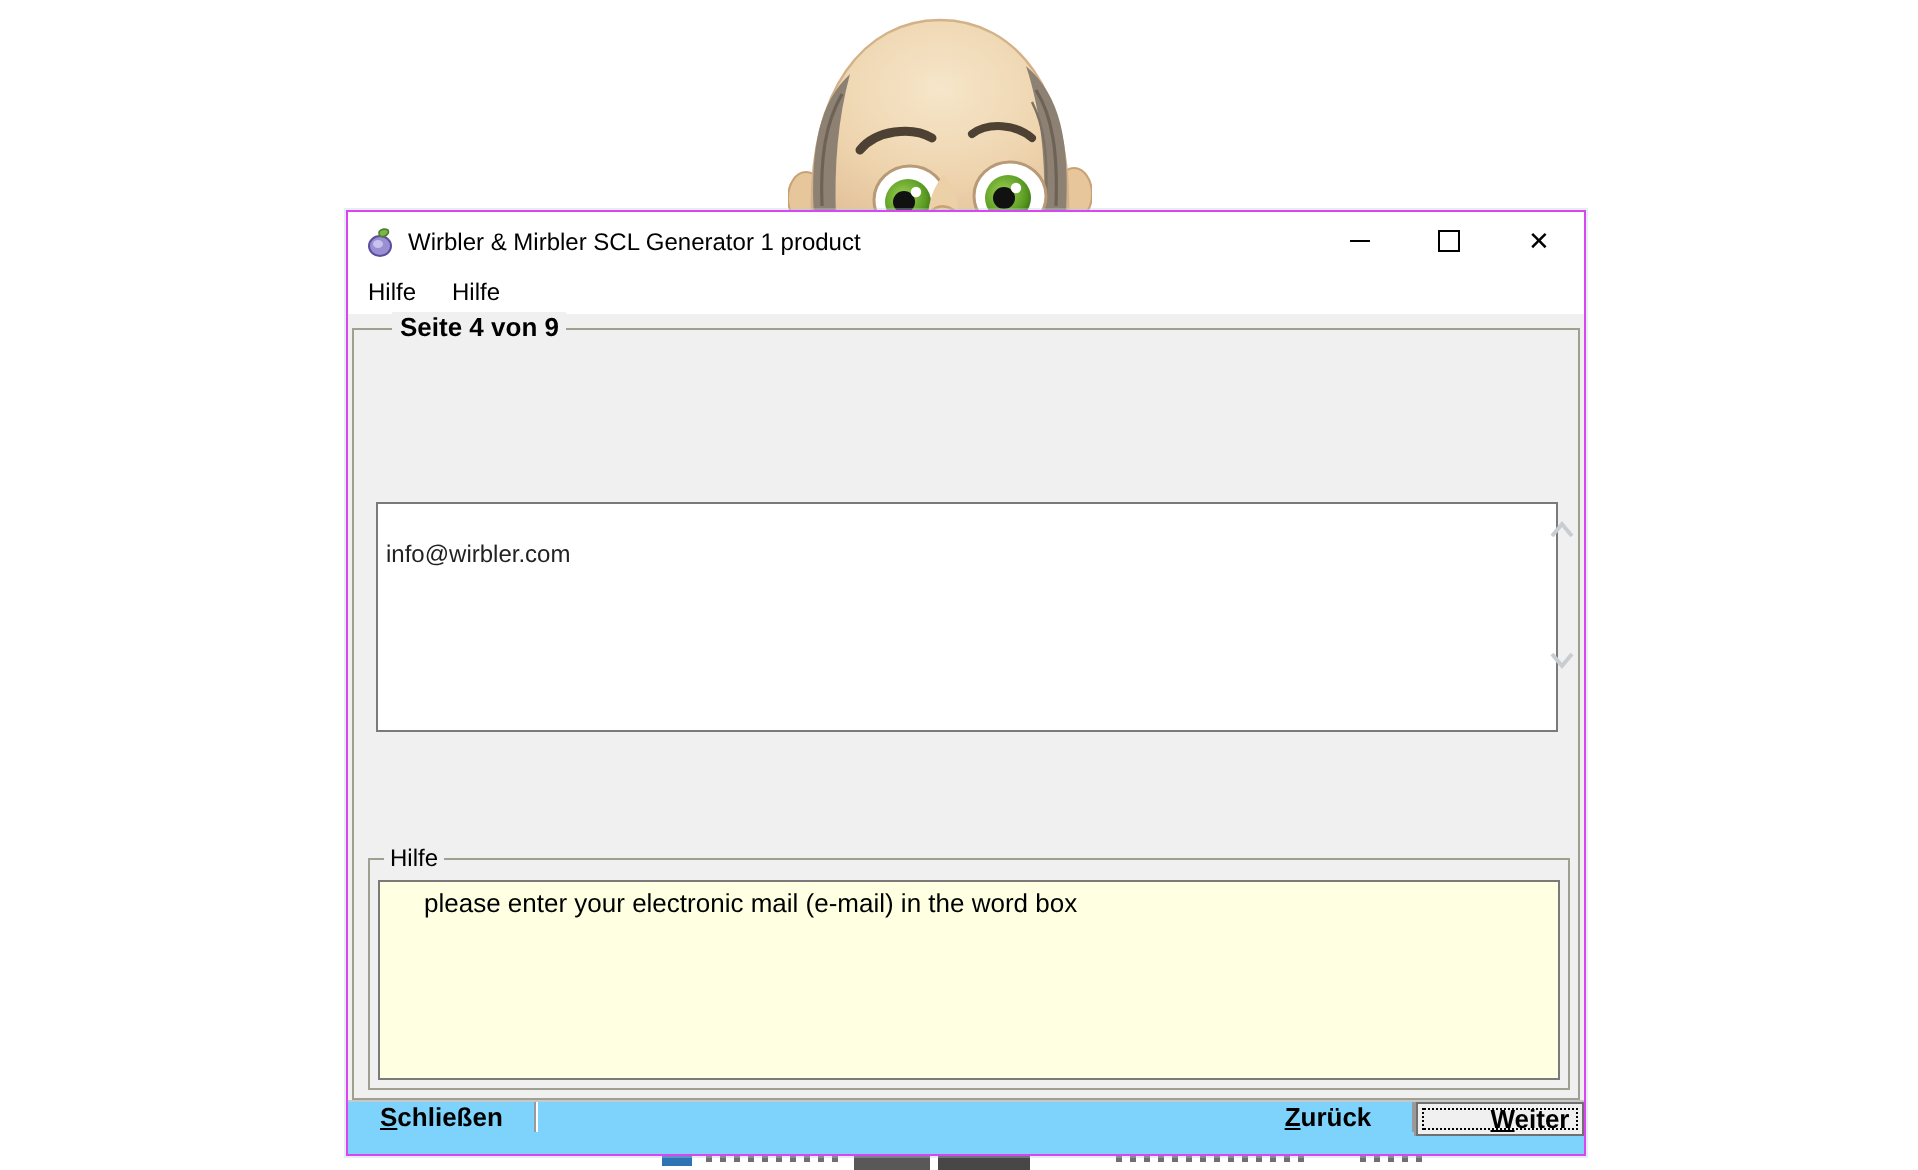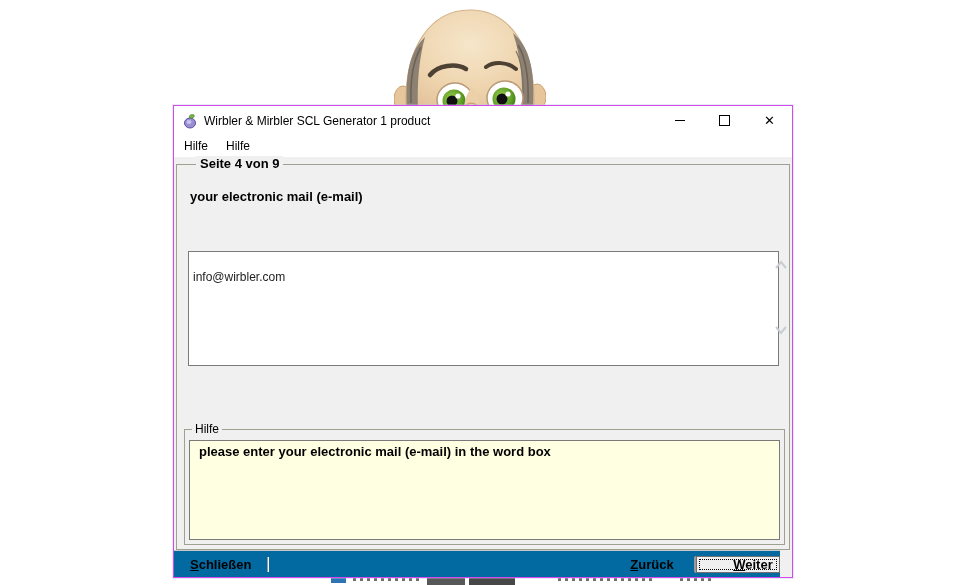--- a/index.html
+++ b/index.html
@@ -55,27 +55,27 @@
     position:absolute;left:7px;top:264px;width:599px;height:114px;
     border:1px solid #a0a090;
   }
   .help-group-label{
     position:absolute;top:-8px;left:7px;background:#f0f0f0;padding:0 3px;
     font-size:12px;font-weight:normal;line-height:14px;
   }
   .help-box{
     position:absolute;left:4px;top:10px;right:4px;bottom:4px;
     background:#ffffe1;border:1px solid #7a7a7a;
-    font-weight:bold;font-size:13px;padding:3px 9px;box-sizing:border-box;
+    font-weight:normal;font-size:13px;padding:3px 22px;box-sizing:border-box;
   }
   
   .btn-row{
-    position:absolute;left:0;right:12px;bottom:0;height:26px;
-    background:#0369a1;border-top:1px solid #c8c8c8;
-    display:flex;align-items:center;font-weight:bold;font-size:13px;
+    position:absolute;left:0;right:0;bottom:0;height:26px;
+    background:#7dd3fc;border-top:1px solid #c8c8c8;
+    display:flex;align-items:flex-start;font-weight:bold;font-size:13px;
   }
   .btn-flat{
     display:flex;align-items:center;justify-content:center;
     padding:0 16px;min-width:52px;border-right:1px solid #9a9a9a;
     box-shadow:1px 0 0 #ffffff;cursor:default;
   }
   .btn-spacer{flex:1 1 auto;}
   .btn-next-wrap{width:84px;border-left:1px solid #9a9a9a;display:flex;}
   .btn-next{
     flex:1;display:flex;align-items:center;justify-content:center;
@@ -161,21 +161,20 @@
   <div class="menubar">
     <span class="menu-item">Hilfe</span>
     <span class="menu-item">Hilfe</span>
   </div>
 
   <div class="client">
 
     <div class="groupbox">
       <span class="groupbox-label">Seite 4 von 9</span>
 
-      <span class="field-label">your electronic mail (e-mail)</span>
 
       <textarea class="email-box" spellcheck="false" style="">info@wirbler.com</textarea>
 
       <span class="chev chev-up">
         <svg width="14" height="10" viewBox="0 0 14 10">
             <polyline points="2,8 7,2 12,8" fill="none" stroke="currentColor" stroke-width="2"></polyline>
           </svg>
       </span>
       <span class="chev chev-down">
         <svg width="14" height="10" viewBox="0 0 14 10">

